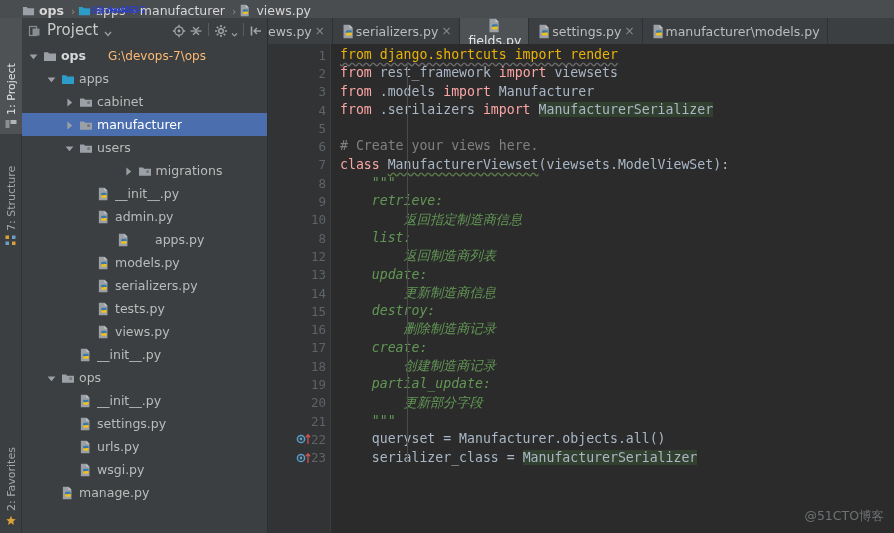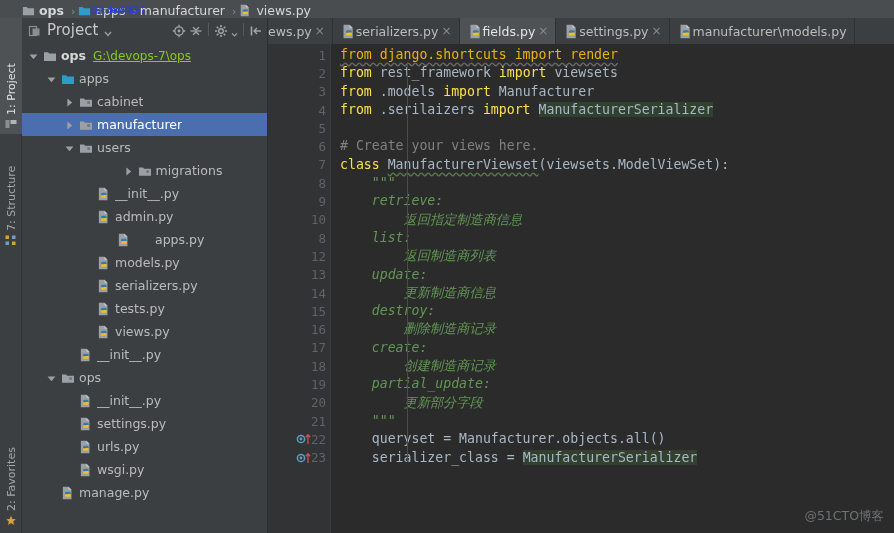--- a/index.html
+++ b/index.html
@@ -65,35 +65,35 @@
   }
   .trow {
     height: 23px; display: flex; align-items: center;
     gap: 4px; white-space: nowrap; padding-right: 4px;
   }
   .trow.sel { background: #4b6eaf; color: #ffffff; }
   .arrow { width: 11px; height: 11px; flex: none; }
   .ticon { width: 14px; height: 14px; flex: none; }
   .tlabel { overflow: hidden; text-overflow: ellipsis; }
   .tlabel.b { font-weight: bold; color: #d8d8d8; }
-  .tpath { color: #84cc16; font-size: 12px; margin-left: 3px; text-decoration: underline; }
+  .tpath { color: #fdba74; font-size: 12px; margin-left: 18px; }
 
   
   #tabbar {
     position: absolute; left: 268px; top: 18px; width: 626px; height: 26px;
     background: #3c3f41; display: flex; align-items: stretch;
     overflow: hidden;
   }
   .etab {
     display: flex; align-items: center; 
     padding: 0 7px 0 9px; font-size: 12.5px; color: #bcbcbc;
     border-right: 1px solid #2e3032; position: relative;
     background: #3c3f41; white-space: nowrap; flex: none;
   }
-  .etab.active { background: #4e5254; color: #e4e4e4; }
+  .etab.active { background: #4e5254; color: #e4e4e4; flex-direction: column; }
   .etab.cut { padding-left: 0; }
   .etab .x { font-size: 12px; color: #8b8b8b; margin-left: 3px; }
   .pyicon { width: 14px; height: 15px; flex: none; }
 
   
   #editor {
     position: absolute; left: 268px; top: 44px; width: 626px; height: 489px;
     background: #2b2b2b; display: flex; overflow: hidden;
   }
   #gutter {
@@ -114,21 +114,21 @@
   .gfold {
     position: absolute; right: -10px; top: 50%; transform: translateY(-50%);
     width: 9px; height: 9px;
   }
   #code {
     flex: 1; position: relative; padding-top: 2px;
     font-family: "DejaVu Sans Mono", monospace; font-size: 13.2px;
     background: #2b2b2b; overflow: hidden;
   }
   .cline { height: 18.3px; line-height: 18.3px; white-space: pre; padding-left: 10px; color: #a9b7c6; }
-  .kw { color: #fde047; }
+  .kw { color: #fca5a5; }
   .hl { background: #32412f; }
   .cmt { color: #808080; }
   .doc { color: #629755; font-style: italic; }
   .dim { color: #eab308; }
   .wavy {
     text-decoration: underline wavy #6a6a6a;
     text-underline-offset: 3px;
   }
   .wavy-g { text-decoration: underline wavy #5a7a4a; text-underline-offset: 3px; }
   #vline {

